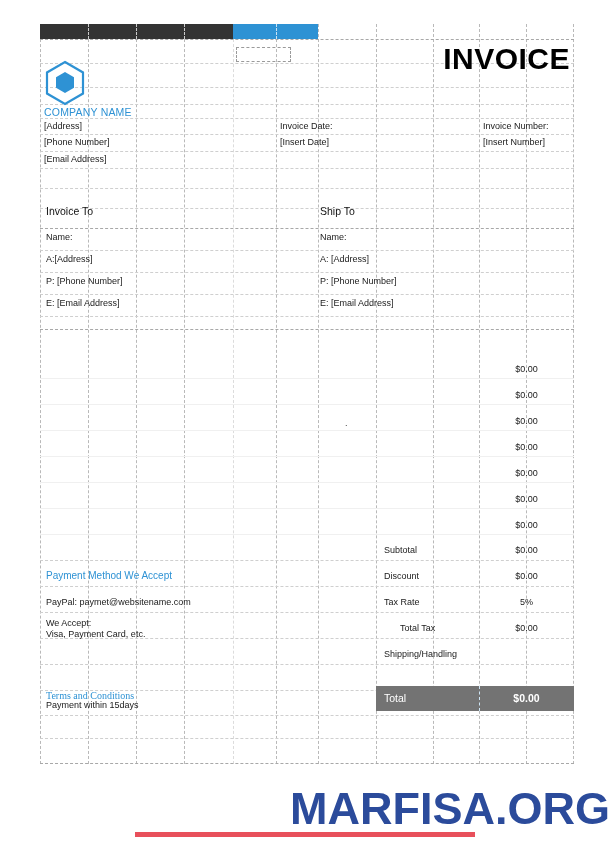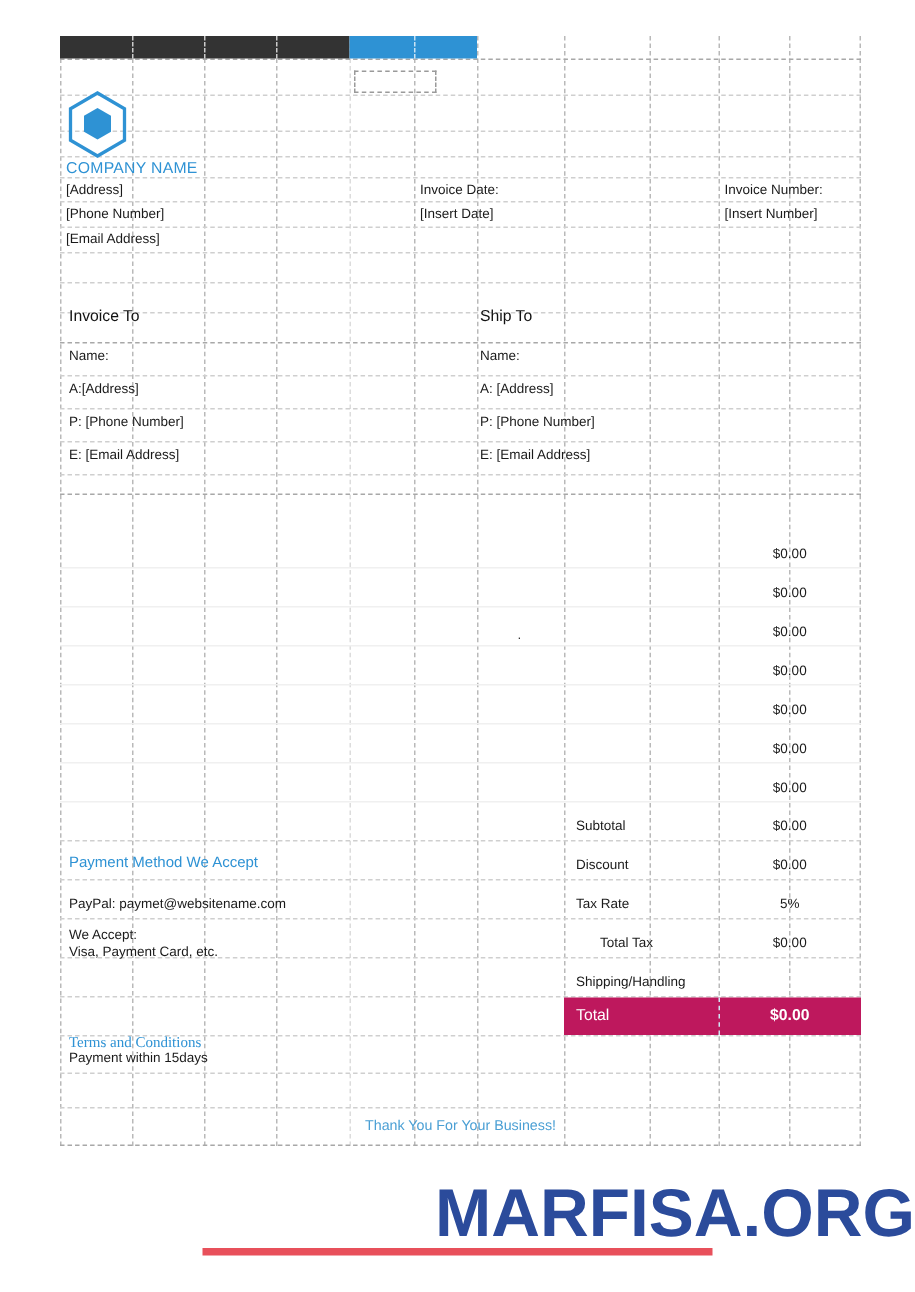--- a/index.html
+++ b/index.html
@@ -150,21 +150,22 @@
     text-align: center;
     font-size: 9px;
     color: #1a1a1a;
   }
 
   .total-band {
     position: absolute;
     left: 336px;
     width: 198px;
     height: 25px;
-    background: #be185d;
+    background: #737373;
+    margin-top: 21px;
   }
   .total-band .tl {
     position: absolute;
     left: 8px;
     top: 0;
     height: 25px;
     line-height: 25px;
     color: #ffffff;
     font-size: 10.5px;
   }
@@ -282,20 +283,21 @@
 
     <div class="topbar dark"></div>
     <div class="topbar blue"></div>
     <div class="topbar-seam" style="left:48px;"></div>
     <div class="topbar-seam" style="left:96px;"></div>
     <div class="topbar-seam" style="left:144px;"></div>
     <div class="topbar-seam" style="left:236px;"></div>
 
     <div class="small-dashed-box"></div>
 
+    <div class="invoice-title">INVOICE</div>
 
     <div class="logo">
       <svg viewBox="0 0 42 46" width="42" height="46">
         <polygon points="21,2 39,12.5 39,33.5 21,44 3,33.5 3,12.5" fill="none" stroke="#2e92d4" stroke-width="2.2"></polygon>
         <polygon points="21,12 30,17.2 30,27.8 21,33 12,27.8 12,17.2" fill="#2e92d4"></polygon>
       </svg>
     </div>
 
     <div class="cell companyname" style="left:4px; top:82px;">COMPANY NAME</div>
     <div class="cell" style="left:4px; top:97px;">[Address]</div>
@@ -352,21 +354,20 @@
     </div>
 
     <div class="cell blue-head" style="left:6px; top:546px;">Payment Method We Accept</div>
     <div class="cell" style="left:6px; top:573px;">PayPal: paymet@websitename.com</div>
     <div class="cell" style="left:6px; top:594px;">We Accept:</div>
     <div class="cell" style="left:6px; top:605px;">Visa, Payment Card, etc.</div>
 
     <div class="cell blue-head" style="left:6px; top:666px;font-family:Liberation Serif, serif;">Terms and Conditions</div>
     <div class="cell" style="left:6px; top:676px;">Payment within 15days</div>
 
-    <div class="thanks" style="top:721px;">Thank You For Your Business!</div>
 
   </div>
 
   <div class="watermark">
     <span class="wm-text">MARFISA.ORG</span>
     <span class="wm-rule" style="width:340px; margin:1px auto 0;"></span>
   </div>
 
 </div>
 

